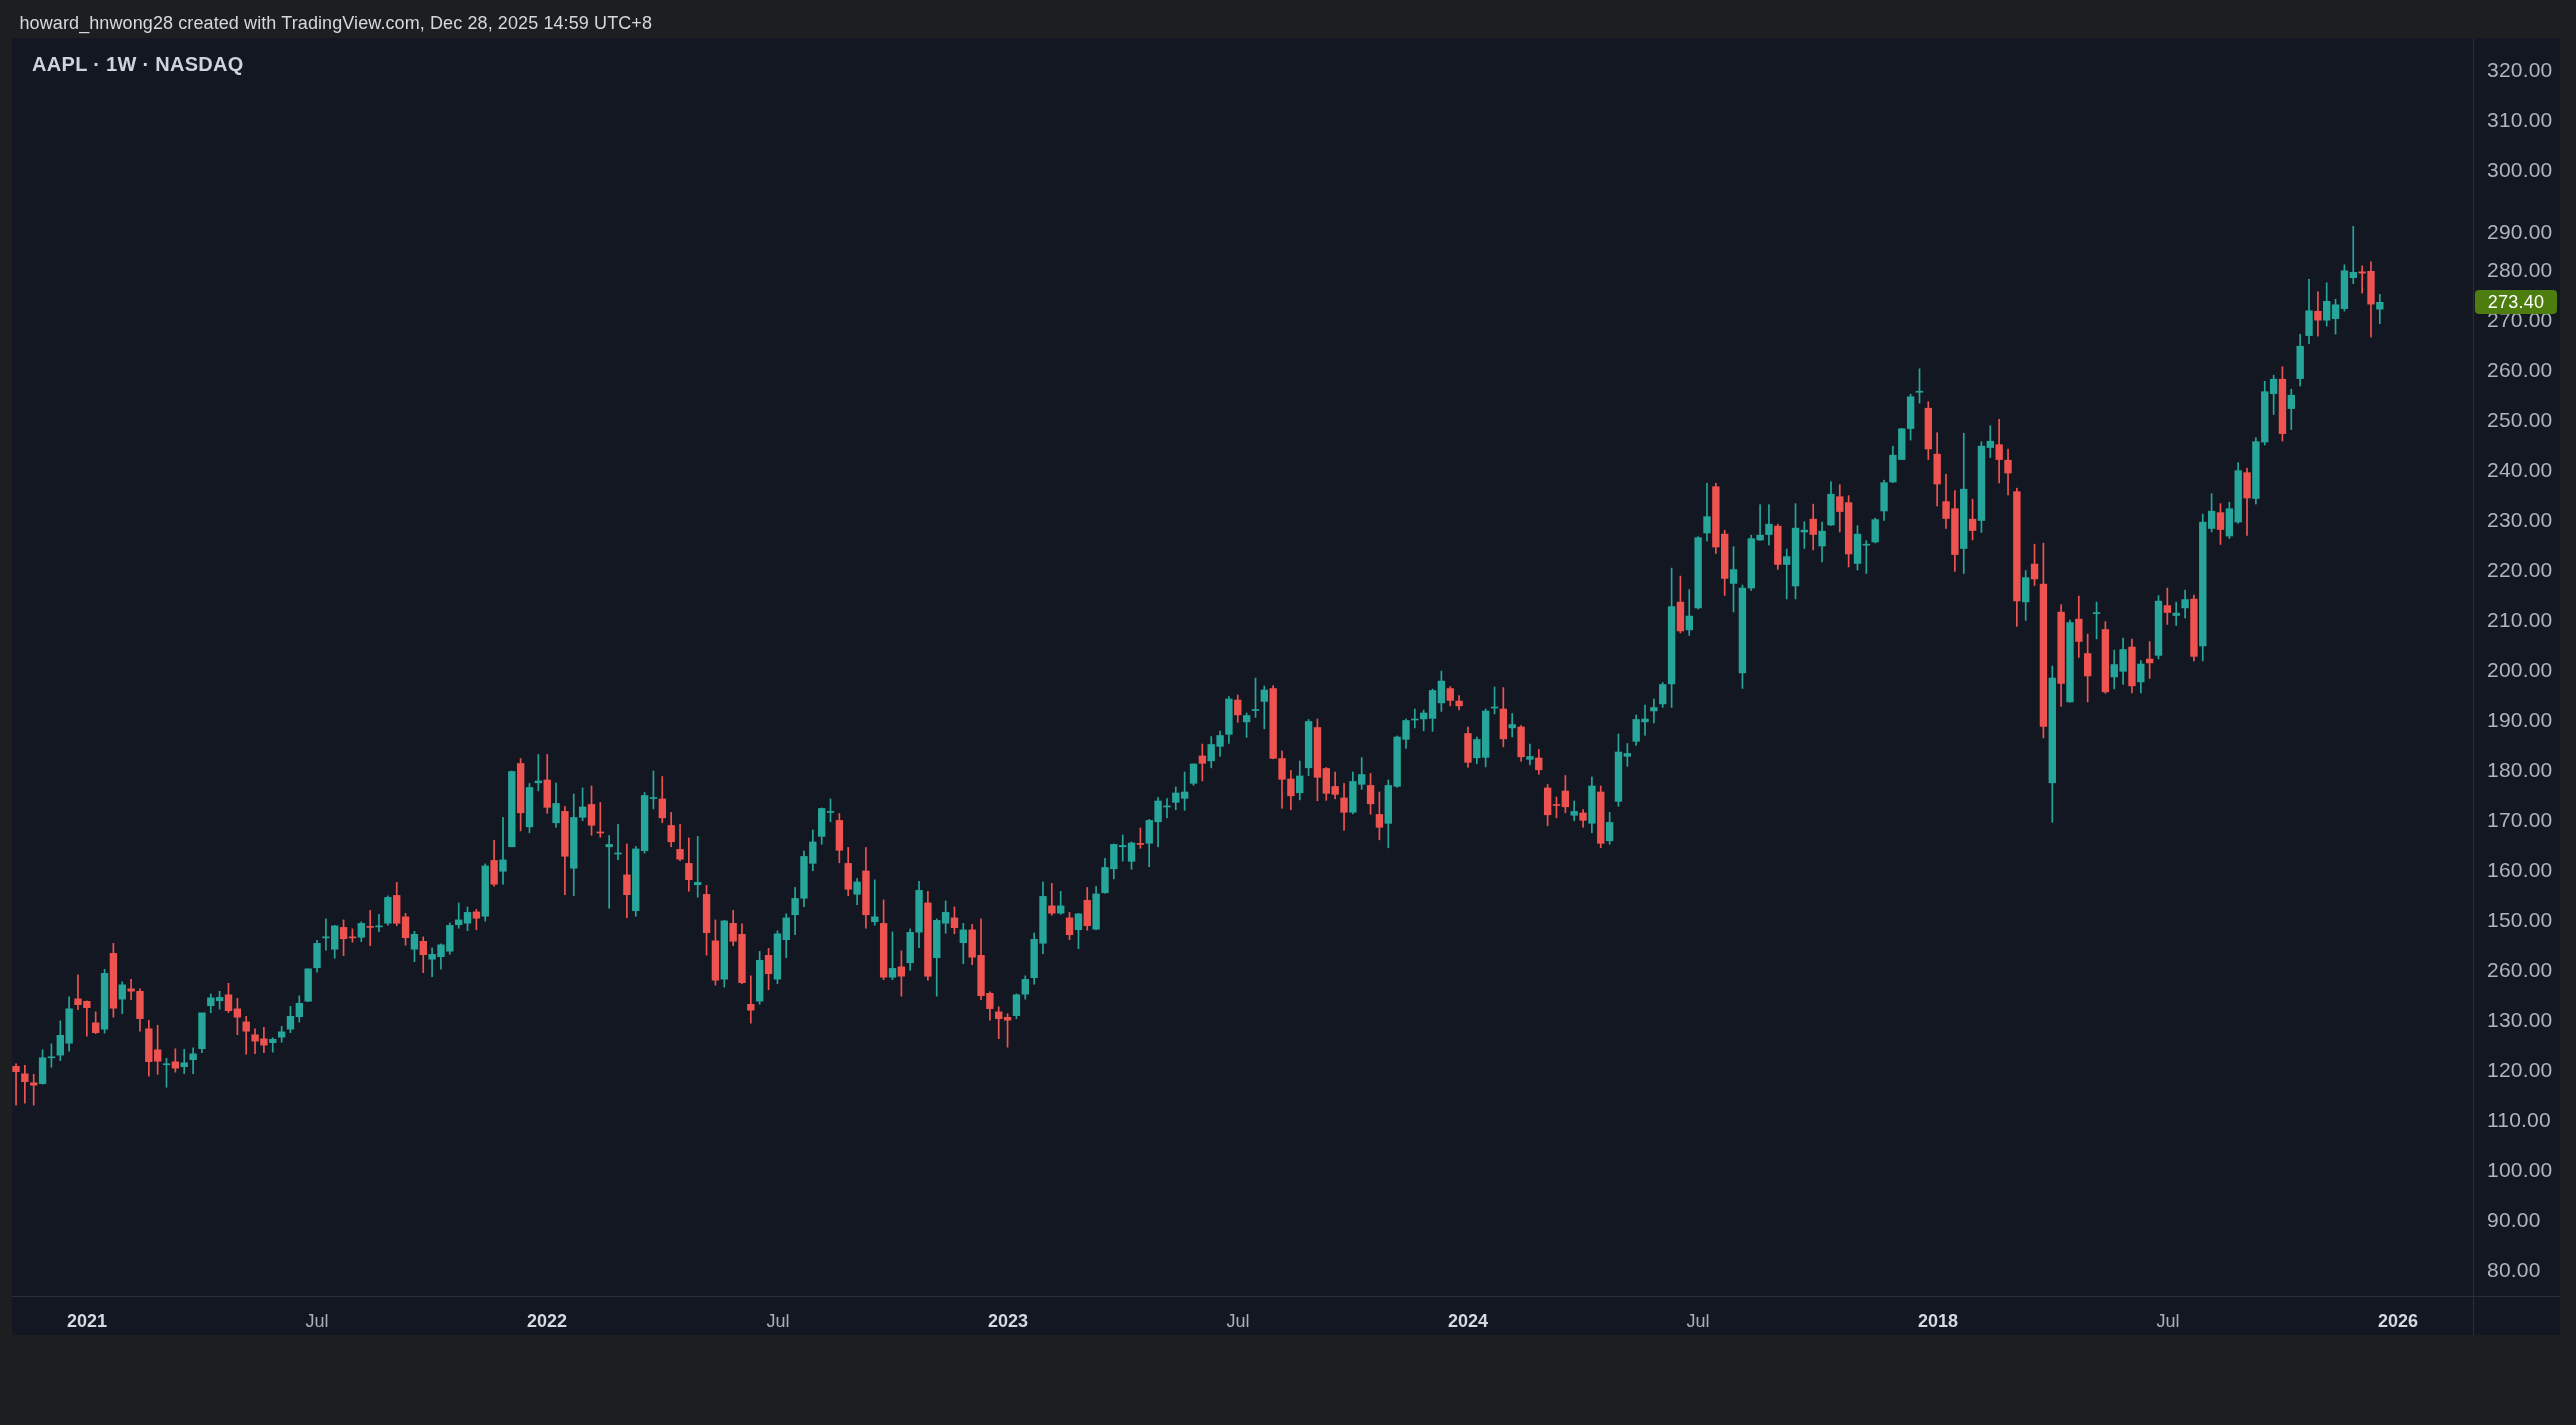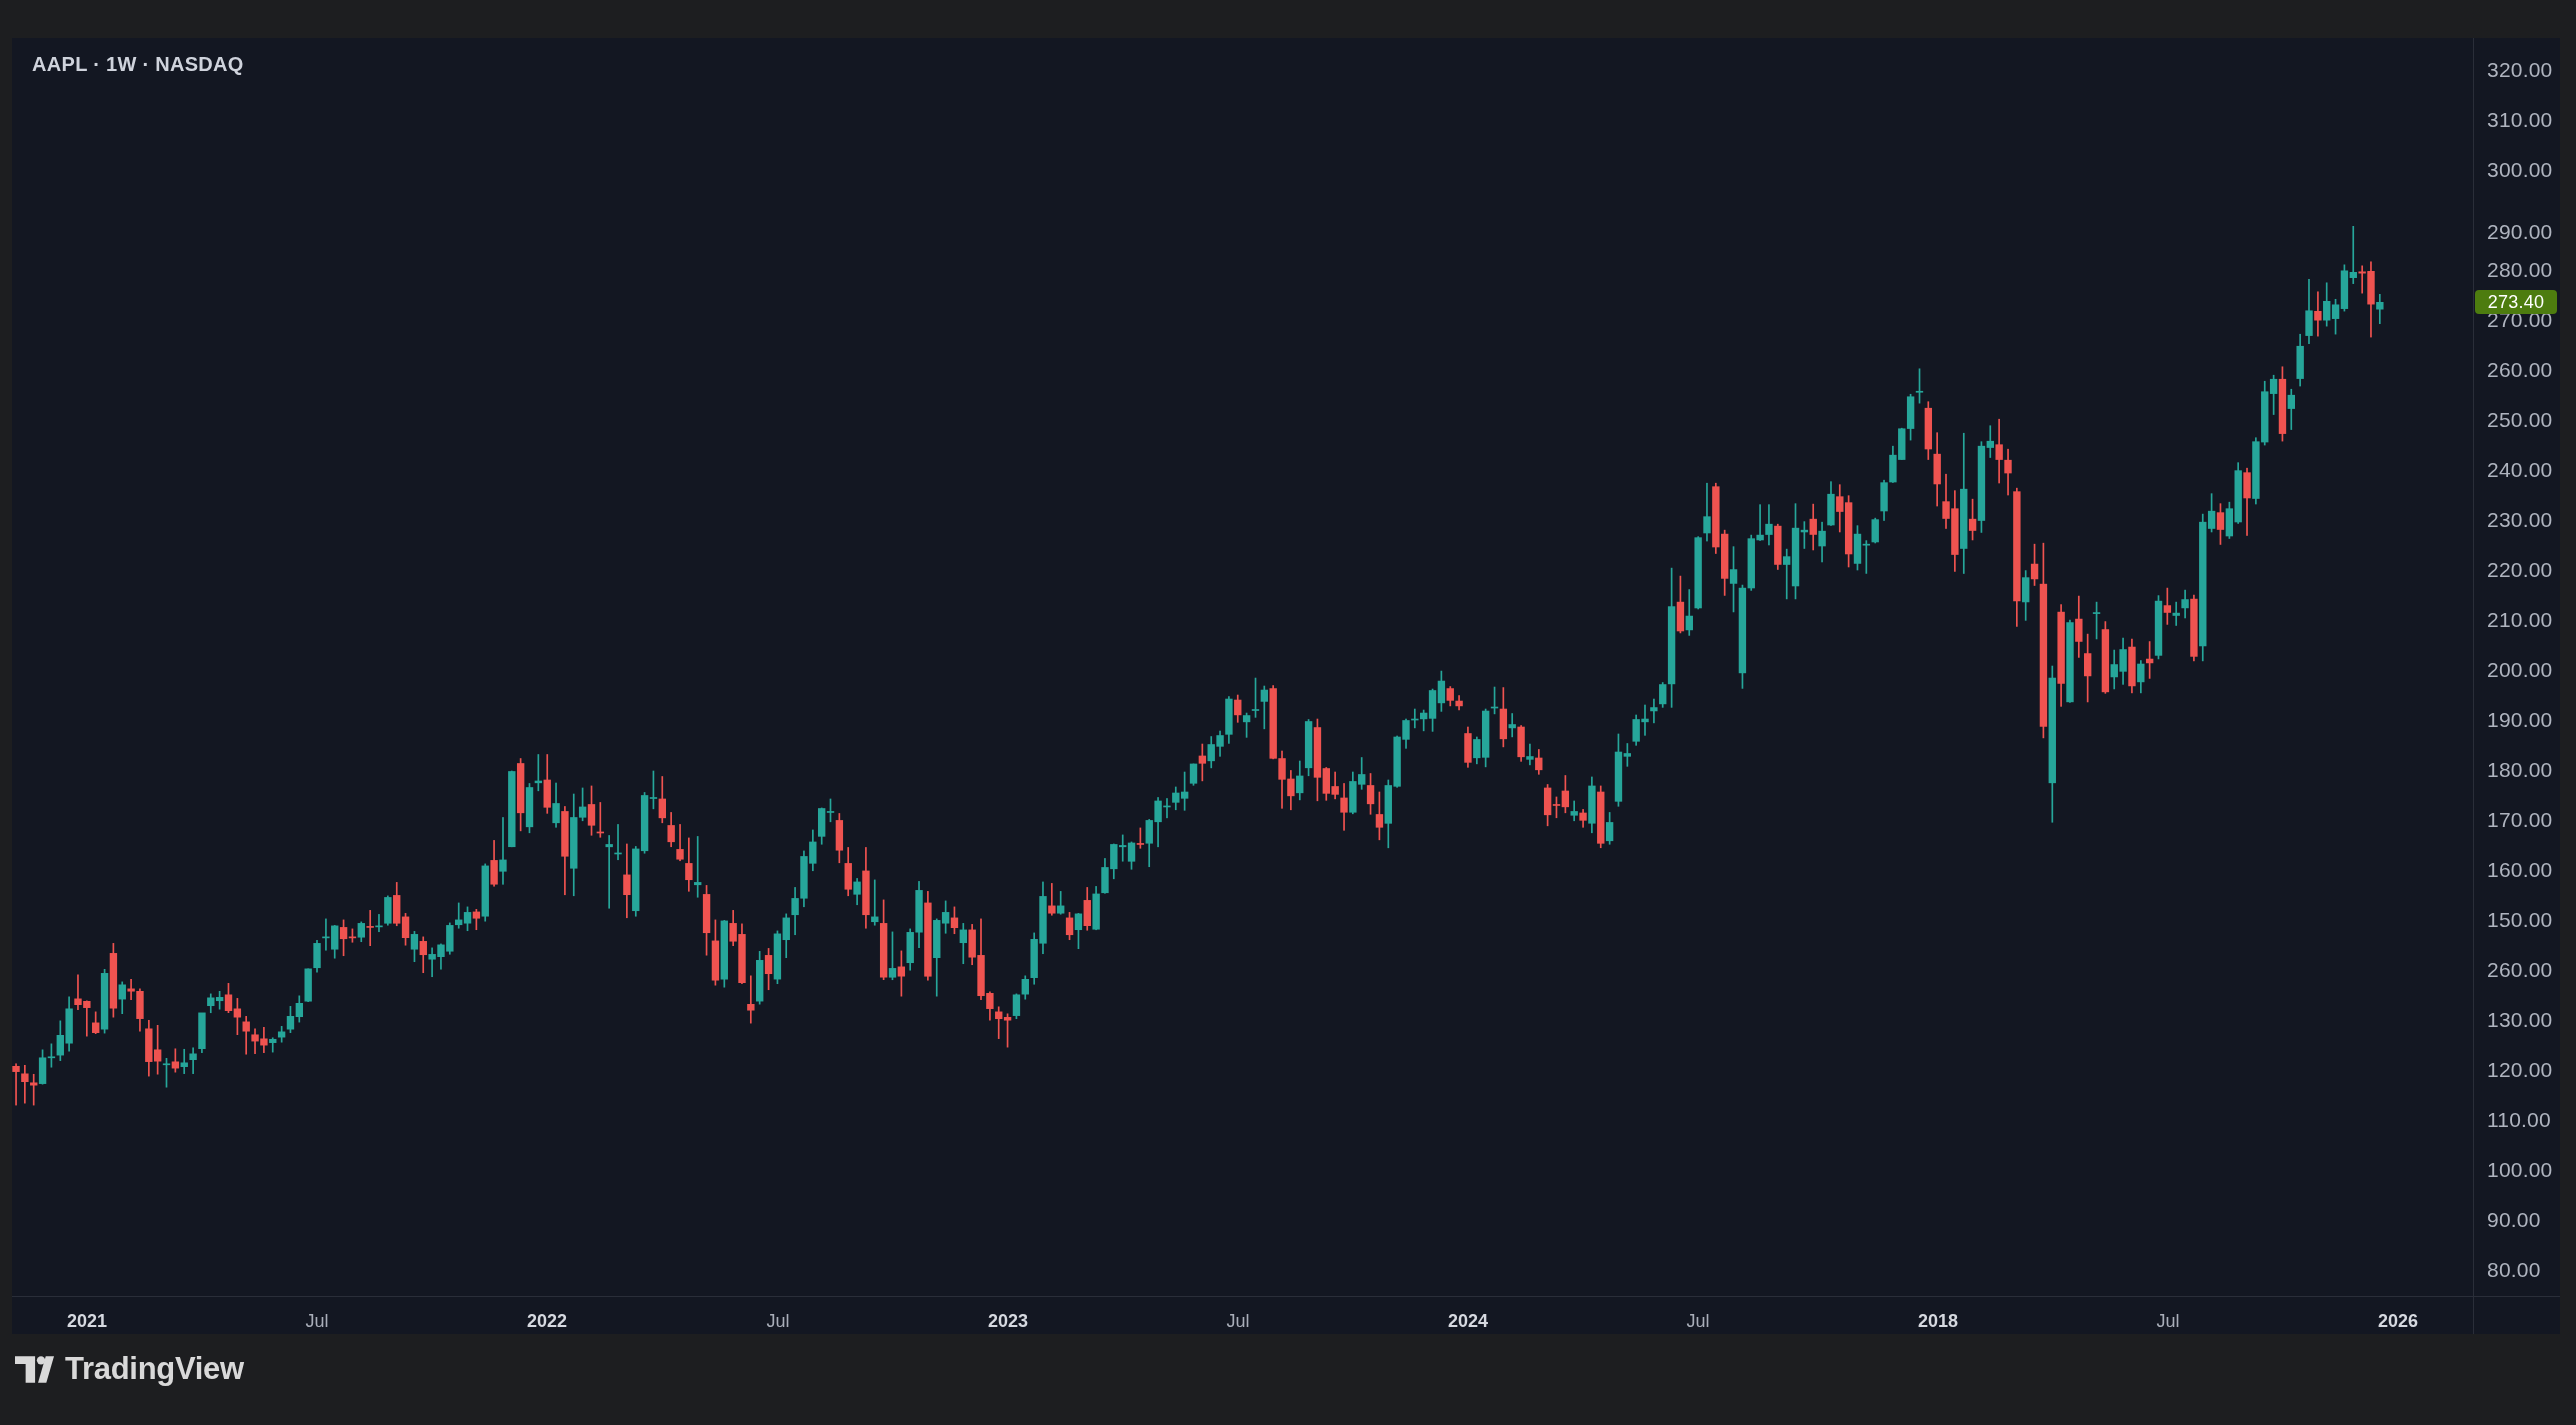--- a/index.html
+++ b/index.html
@@ -19,20 +19,23 @@
     color:#ffffff;font-size:18px;display:flex;align-items:center;justify-content:center;letter-spacing:0.2px;}
   #footer{position:absolute;left:0;top:1334px;width:2576px;height:91px;background:#1d1e20;}
   #logo{position:absolute;left:15.4px;top:17.4px;display:flex;align-items:center;}
   #logo .word{margin-left:10.7px;font-size:31px;font-weight:700;color:#d9d9d9;letter-spacing:-0.3px;}
 </style>
 </head>
 <body>
 
 <div id="stage">
 
+  <div id="topbar">
+    <div class="attr">howard_hnwong28 created with TradingView.com, Dec 28, 2025 14:59 UTC+8</div>
+  </div>
 
   <div id="panel">
     <svg id="candlesvg" width="2548" height="1297" viewBox="0 0 3799 1933">
         <clipPath id="plotclip">
           <rect x="0" y="0" width="3668" height="1875"></rect>
         </clipPath>
         <g clip-path="url(#plotclip)">
           <g>
             <rect x="4.8" y="1528.5" width="2.5" height="62.6" fill="#ef5350"></rect>
             <rect x="0.5" y="1532.3" width="11" height="8.9" fill="#ef5350"></rect>
@@ -1146,25 +1149,15 @@
         <div class="xlab" style="left: 1226px;">Jul</div>
         <div class="xlab major" style="left: 1456px;">2024</div>
         <div class="xlab" style="left: 1686px;">Jul</div>
         <div class="xlab major" style="left: 1926px;">2018</div>
         <div class="xlab" style="left: 2156px;">Jul</div>
         <div class="xlab major" style="left: 2386px;">2026</div>
       </div>
     <div id="pricetag" style="top: 252px; background: #4d7c0f;">273.40</div>
   </div>
 
-  <div id="footer">
-    <div id="logo">
-      <svg width="39" height="27" viewBox="0 0 66 45">
-        <path d="M0,0 H34 V45 H18 V13 H0 Z" fill="#d9d9d9"></path>
-        <circle cx="44" cy="7" r="7" fill="#d9d9d9"></circle>
-        <path d="M52,0 H66 L53,45 H39 Z" fill="#d9d9d9"></path>
-      </svg>
-      <span class="word">TradingView</span>
-    </div>
-  </div>
 
 </div>
 
 
 </body></html>

